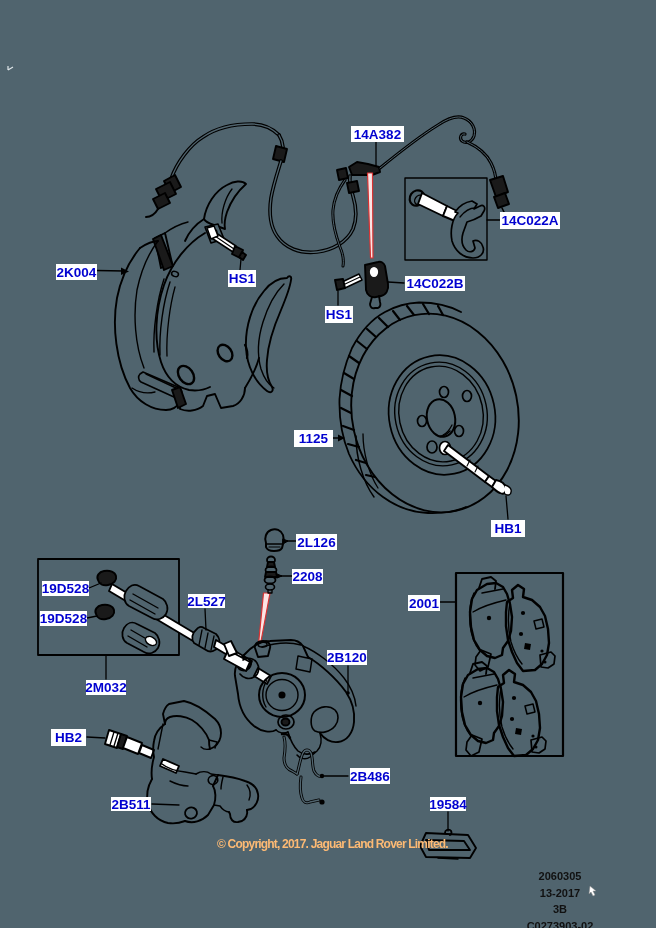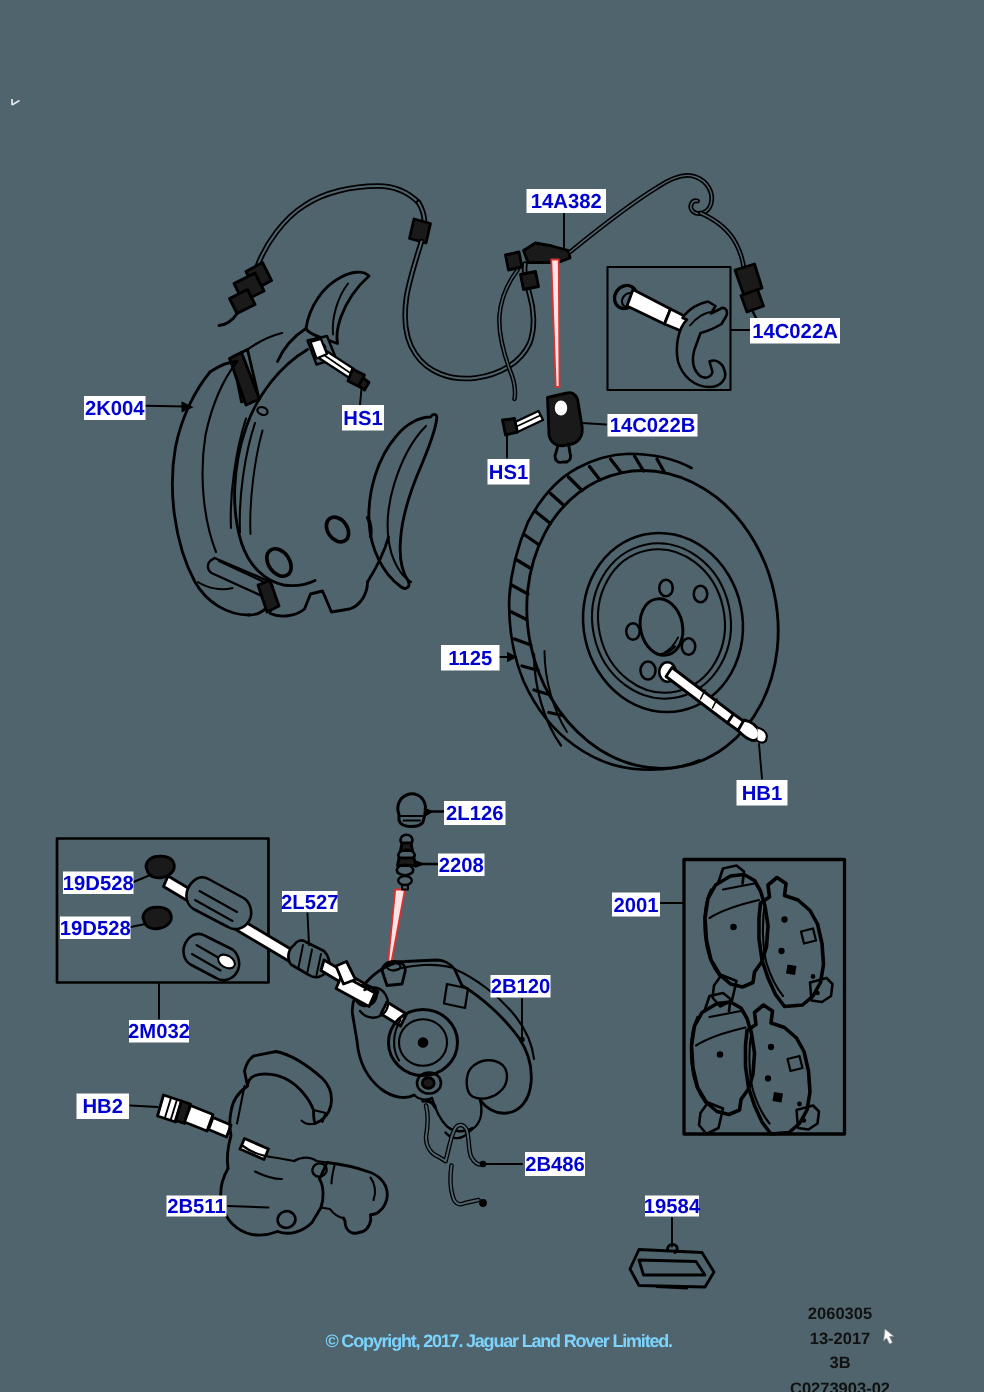--- a/index.html
+++ b/index.html
@@ -408,13 +408,13 @@
   <text x="448.0" y="808.8" text-anchor="middle" class="lbl">19584</text>
   </g>
 </g>
 
 <path d="M8,70 l5,-3 M8,70 l0,-4" stroke="#dfe6ea" stroke-width="1.2" fill="none"></path>
 <path d="M590,886 l6,5 l-3,0 l2,4 l-2,1 l-2,-4 l-2,2 Z" fill="#fff" stroke="#888" stroke-width="0.5"></path>
 
 </svg>
 
 <div style="position:absolute;left:517px;top:868px;width:86px;text-align:center;font:bold 11px 'Liberation Sans',sans-serif;color:#111;line-height:16.7px;">2060305<br>13-2017<br>3B<br>C0273903-02</div>
-<div style="position:absolute;left:217px;top:887px;font:bold 12px 'Liberation Sans',sans-serif;letter-spacing:-0.8px;color:#7dd3fc;">© Copyright, 2017. Jaguar Land Rover Limited.</div>
+<div style="position:absolute;left:217px;top:837px;font:bold 12px 'Liberation Sans',sans-serif;letter-spacing:-0.8px;color:#fdba74;">© Copyright, 2017. Jaguar Land Rover Limited.</div>
 
 </body></html>

